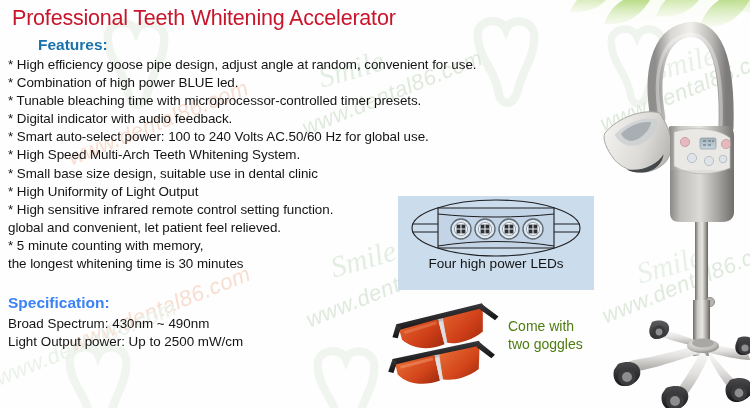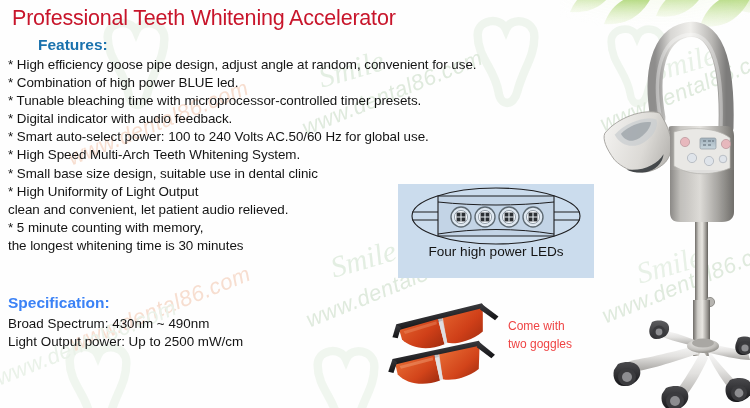--- a/index.html
+++ b/index.html
@@ -112,21 +112,21 @@
   .spec-line {
     font-size: 13.4px;
     color: #141414;
     line-height: 18.4px;
     white-space: nowrap;
   }
 
   
   .led-panel {
     position: absolute;
-    left: 398px; top: 184px;
+    left: 398px; top: 196px;
     width: 196px; height: 94px;
     background: #cbdced;
   }
   .led-svg { position: absolute; left: 0; top: 0; }
   .led-caption {
     position: absolute;
     left: 0; top: 60px;
     width: 196px;
     text-align: center;
     font-size: 13.6px;
@@ -135,22 +135,22 @@
 
   
   .goggles {
     position: absolute;
     left: 388px; top: 294px;
     width: 120px; height: 100px;
   }
   .goggles-caption {
     position: absolute;
     left: 508px; top: 318px;
-    font-size: 12px;
-    color: #ef4444;
+    font-size: 14px;
+    color: #4d7c0f;
     line-height: 17.5px;
   }
 
   
   .product {
     position: absolute;
     left: 576px; top: 0;
     width: 174px; height: 408px;
   }
 </style>
@@ -219,21 +219,22 @@
   <div class="features-head">Features:</div>
   <div class="feature-list">
     <div class="feature-line">* High efficiency goose pipe design, adjust angle at random, convenient for use.</div>
     <div class="feature-line">* Combination of high power BLUE led.</div>
     <div class="feature-line">* Tunable bleaching time with microprocessor-controlled timer presets.</div>
     <div class="feature-line">* Digital indicator with audio feedback.</div>
     <div class="feature-line">* Smart auto-select power: 100 to 240 Volts AC.50/60 Hz for global use.</div>
     <div class="feature-line">* High Speed Multi-Arch Teeth Whitening System.</div>
     <div class="feature-line">* Small base size design, suitable use in dental clinic</div>
     <div class="feature-line">* High Uniformity of Light Output</div>
-    <div class="feature-line">clean and convenient, let patient audio relieved.</div>
+    <div class="feature-line">* High sensitive infrared remote control setting function.</div>
+    <div class="feature-line">global and convenient, let patient feel relieved.</div>
     <div class="feature-line">* 5 minute counting with memory,</div>
     <div class="feature-line">the longest whitening time is 30 minutes</div>
   </div>
 
   <div class="spec-head">Specification:</div>
   <div class="spec-list">
     <div class="spec-line">Broad Spectrum: 430nm ~ 490nm</div>
     <div class="spec-line">Light Output power: Up to 2500 mW/cm</div>
   </div>
 

